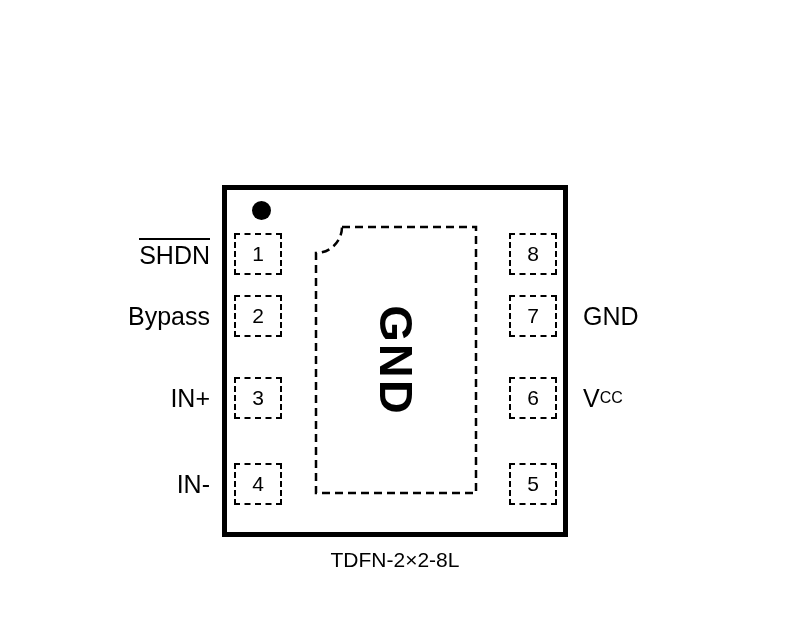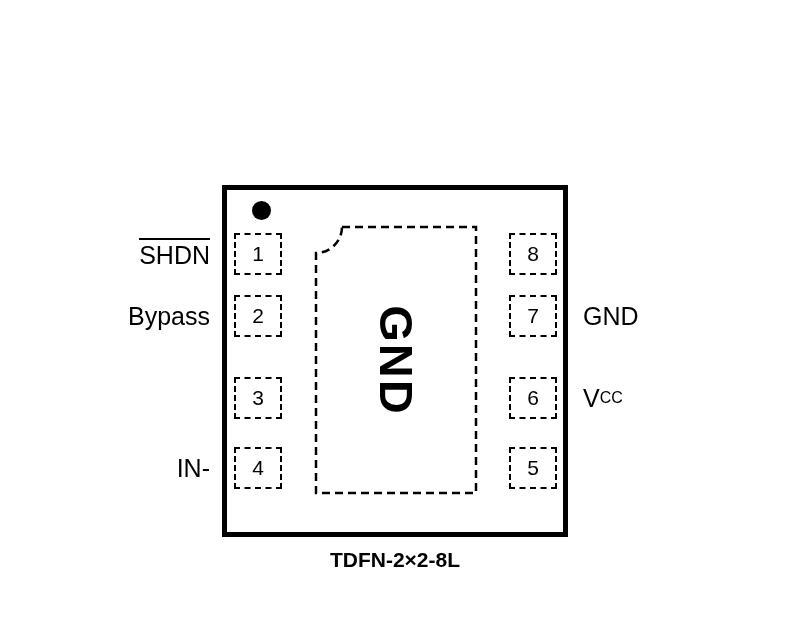--- a/index.html
+++ b/index.html
@@ -64,21 +64,21 @@
     align-items: center;
     justify-content: center;
     font-size: 21px;
     background: #ffffff;
   }
   .boxl { left: 234px; }
   .boxr { left: 509px; }
   .r1 { top: 233px; }
   .r2 { top: 295px; }
   .r3 { top: 377px; }
-  .r4 { top: 447px; text-align: center; }
+  .r4 { top: 463px; text-align: center; }
   .lbl {
     position: absolute;
     height: 42px;
     display: flex;
     align-items: center;
     font-size: 25px;
     white-space: nowrap;
   }
   .lbl-left {
     left: 30px;
@@ -101,21 +101,21 @@
     line-height: 0;
     vertical-align: -4px;
   }
   .caption {
     position: absolute;
     left: 222px;
     top: 548px;
     width: 346px;
     text-align: center;
     font-size: 21px;
-    font-weight: bold;
+    font-weight: normal;
   }
 </style>
 </head>
 <body>
 
 <div class="canvas">
 
   <div class="package">
     <div class="dot"></div>
   </div>
@@ -152,20 +152,23 @@
   <div class="pinbox boxr r4">
     <span>5</span>
   </div>
 
   <div class="lbl lbl-left r1">
     <span class="overline">SHDN</span>
   </div>
   <div class="lbl lbl-left r2">
     <span>Bypass</span>
   </div>
+  <div class="lbl lbl-left r3">
+    <span>IN+</span>
+  </div>
   <div class="lbl lbl-left r4">
     <span>IN-</span>
   </div>
 
   <div class="lbl lbl-right r2">
     <span>GND</span>
   </div>
   <div class="lbl lbl-right r3">
     <span>V</span>
       <sub class="pin-sub">CC</sub>

